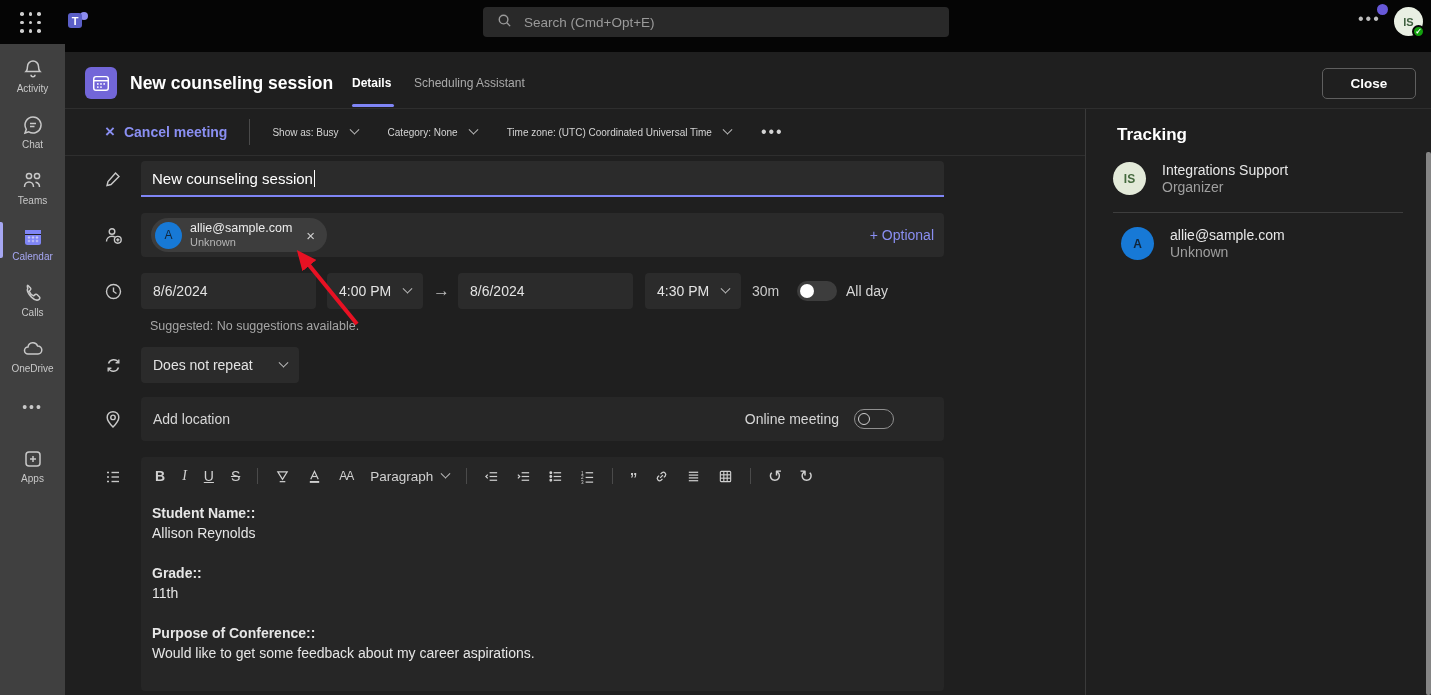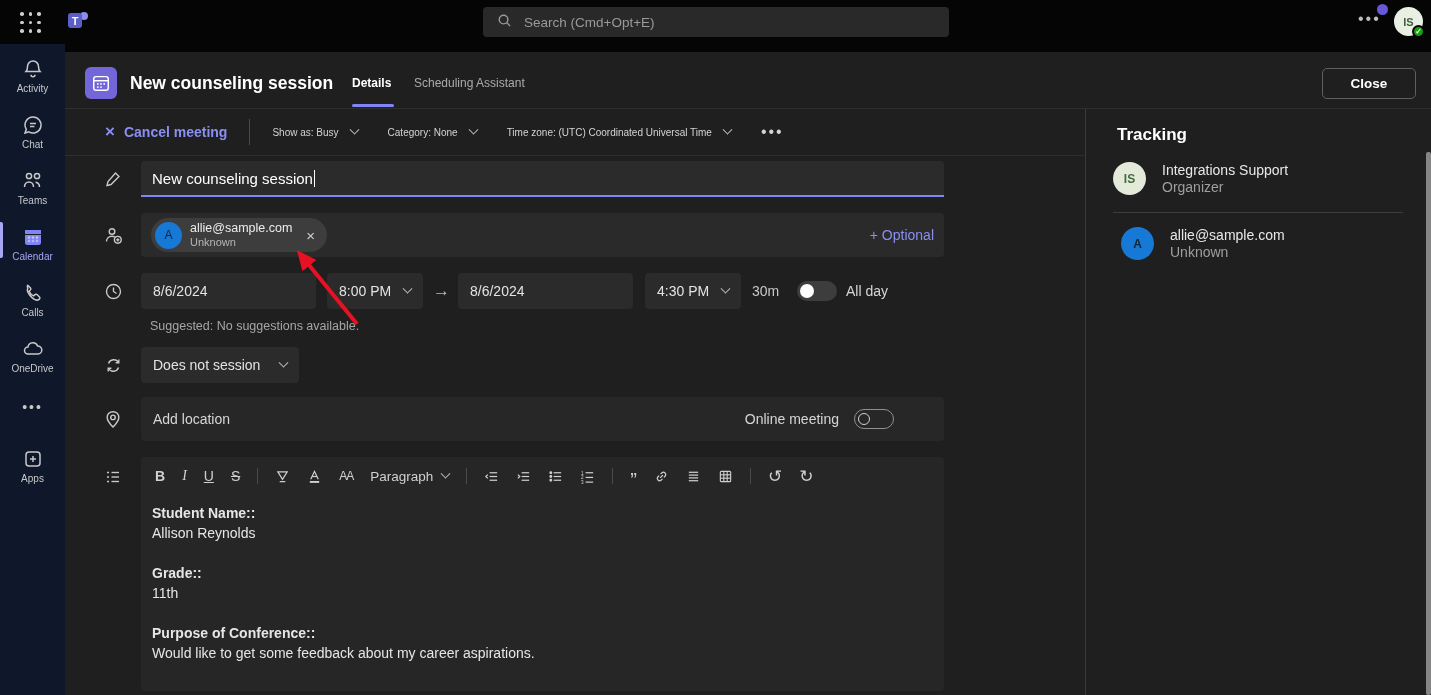--- a/index.html
+++ b/index.html
@@ -20,21 +20,21 @@
   .top-dot { position:absolute; left:1377px; top:4px; width:11px; height:11px;
              border-radius:50%; background:#6758d8; }
   .top-avatar { position:absolute; left:1394px; top:7px; width:29px; height:29px;
                 border-radius:50%; background:#e9efe3; color:#3f5f3f; font-size:11px;
                 font-weight:bold; display:flex; align-items:center; justify-content:center; cursor:pointer; }
   .presence { position:absolute; right:-2px; bottom:-2px; width:13px; height:13px;
               border-radius:50%; background:#13a10e; border:2px solid #050505;
               color:#fff; font-size:8px; line-height:9px; text-align:center; }
 
   
-  #rail { position:absolute; left:0; top:44px; width:65px; height:651px; background:#0f172a;text-decoration:underline; }
+  #rail { position:absolute; left:0; top:44px; width:65px; height:651px; background:#404040;text-decoration:underline; }
   .rail-item { position:absolute; left:0; width:65px; display:flex; flex-direction:column;
                align-items:center; gap:3px; color:#c8c8c8; font-size:10px; cursor:pointer; }
   .rail-item svg { stroke:#c8c8c8; }
   .rail-item.active { color:#a6a7f2; }
   .rail-item.active svg { stroke:#a6a7f2; }
   .rail-accent { position:absolute; left:0; top:-4px; width:3px; height:36px;
                  background:#a6a7f2; border-radius:0 2px 2px 0; }
 
   
   #main { position:absolute; left:65px; top:52px; width:1366px; height:651px; background:#1f1f1f; }
@@ -327,21 +327,21 @@
     <div class="form-icon" style="top:172px;">
       <svg width="19" height="19" viewBox="0 0 19 19" fill="none" stroke-width="1.4">
         <circle cx="9.5" cy="9.5" r="7"></circle>
           <path d="M9.5 5.5 v4 l3 2"></path>
       </svg>
     </div>
     <div class="field" style="left:76px; top:164px; width:175px;">
       <span>8/6/2024</span>
     </div>
     <div class="field" style="left:262px; top:164px; width:96px; justify-content:space-between;">
-      <span>8:00 PM</span>
+      <span>4:00 PM</span>
       <span class="chev" style="margin-left:0;"></span>
     </div>
     <span class="date-arrow" style="left:368px; top:172px;">→</span>
     <div class="field" style="left:393px; top:164px; width:175px;">
       <span>8/6/2024</span>
     </div>
     <div class="field" style="left:580px; top:164px; width:96px; justify-content:space-between;">
       <span>4:30 PM</span>
       <span class="chev" style="margin-left:0;"></span>
     </div>
@@ -354,21 +354,21 @@
 
     <div class="form-icon" style="top:246px;">
       <svg width="19" height="19" viewBox="0 0 19 19" fill="none" stroke-width="1.4">
         <path d="M4.5 7.5 a5.5 5.5 0 0 1 10-1"></path>
           <path d="M14.5 11.5 a5.5 5.5 0 0 1 -10 1"></path>
         <path d="M14.8 3.5 v3.2 h-3.2" fill="none"></path>
           <path d="M4.2 15.5 v-3.2 h3.2" fill="none"></path>
       </svg>
     </div>
     <div class="repeat-row">
-      <span>Does not session</span>
+      <span>Does not repeat</span>
       <span class="chev" style="margin-left:auto;"></span>
     </div>
 
     <div class="form-icon" style="top:300px;">
       <svg width="18" height="19" viewBox="0 0 16 17" fill="none" stroke-width="1.3">
         <path d="M8 1.5 C5 1.5 2.8 3.8 2.8 6.6 C2.8 9.8 8 15.2 8 15.2 C8 15.2 13.2 9.8 13.2 6.6 C13.2 3.8 11 1.5 8 1.5 z"></path>
         <circle cx="8" cy="6.6" r="2"></circle>
       </svg>
     </div>
     <div class="location-row">

